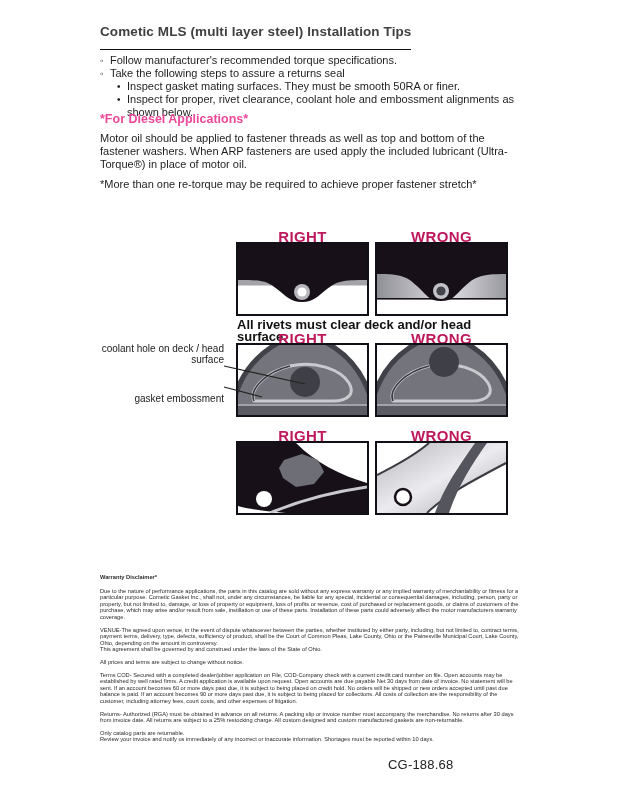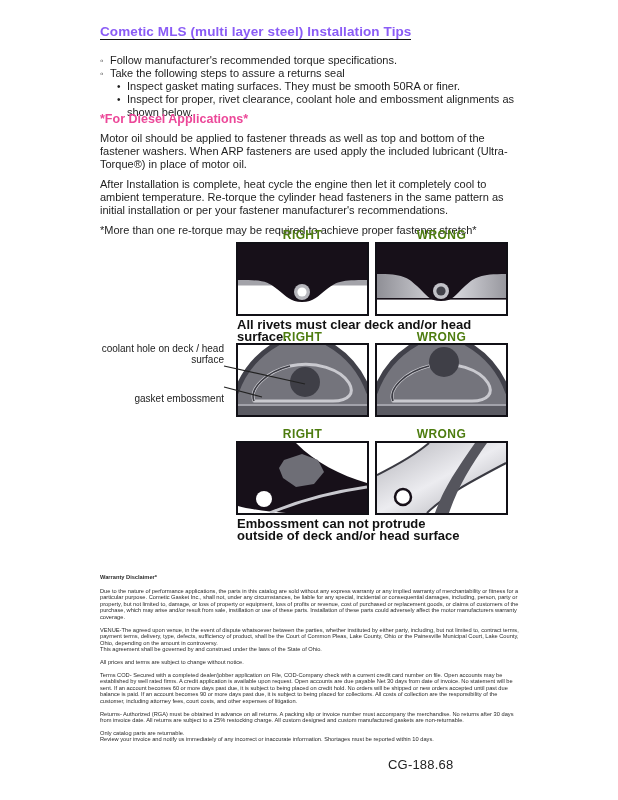--- a/index.html
+++ b/index.html
@@ -3,36 +3,36 @@
 <meta charset="utf-8">
 <style>
   html,body{margin:0;padding:0;background:#fff;}
   .page{
     position:relative;width:618px;height:800px;background:#ffffff;overflow:hidden;
     font-family:"Liberation Sans", sans-serif;color:#1e1e1e;
   }
   
   .title-wrap{position:absolute;left:100px;top:22px;}
   .doc-title{
-    display:inline-block;margin:0;font-size:13.5px;font-weight:bold;color:#8b5cf6;
-    border-bottom:1.6px solid #111;padding-bottom:0;letter-spacing:.1px;
+    display:inline-block;margin:0;font-size:13.5px;font-weight:bold;color:#404040;
+    border-bottom:1.6px solid #111;padding-bottom:10px;letter-spacing:.1px;
   }
   .tips{position:absolute;left:88px;top:42px;width:440px;margin:12px;padding:0;list-style:none;
     font-size:11px;line-height:13px;}
   .tips li{position:relative;padding-left:10px;}
   .tips li.l1::before{content:"\25E6";position:absolute;left:0;top:0;font-size:10px;}
   .tips li.l2{margin-left:17px;}
   .tips li.l2::before{content:"\2022";position:absolute;left:0;top:0;font-size:10px;}
   
   .diesel{position:absolute;left:100px;top:113px;width:424px;font-size:11px;line-height:13px;}
   .diesel h2{margin:0 0 6px 0;font-size:12.5px;font-weight:bold;color:#ec4899;}
   .diesel p{margin:0 0 7px 0;}
   
-  .lbl{position:absolute;width:133px;text-align:center;font-size:12px;font-weight:bold;
-    letter-spacing:.4px;color:#4d7c0f;}
+  .lbl{position:absolute;width:133px;text-align:center;font-size:15px;font-weight:bold;
+    letter-spacing:.4px;color:#be185d;}
   .fig{position:absolute;width:129px;height:70px;border:2px solid #111016;background:#fff;}
   .fig svg{display:block;}
   .caption{position:absolute;font-size:13px;font-weight:bold;color:#111;line-height:12px;}
   .ann{position:absolute;left:100px;width:124px;text-align:right;font-size:10px;line-height:11px;color:#222;}
   .ann-lines{position:absolute;left:200px;top:338px;pointer-events:none;}
   #r1-label-right{left:236px;top:228px;} #r1-label-wrong{left:375px;top:228px;}
   #r1-fig-right{left:236px;top:242px;}  #r1-fig-wrong{left:375px;top:242px;}
   #r1-caption{left:237px;top:319px;width:280px;}
   #r2-label-right{left:236px;top:330px;} #r2-label-wrong{left:375px;top:330px;}
   #r2-fig-right{left:236px;top:343px;}  #r2-fig-wrong{left:375px;top:343px;}
@@ -60,21 +60,20 @@
   <ul class="tips">
     <li class="l1">Follow manufacturer's recommended torque specifications.</li>
     <li class="l1">Take the following steps to assure a returns seal</li>
     <li class="l2">Inspect gasket mating surfaces.  They must be smooth 50RA or finer.</li>
     <li class="l2">Inspect for proper, rivet clearance, coolant hole and embossment alignments as shown below.</li>
   </ul>
 
   <div class="diesel">
     <h2>*For Diesel Applications*</h2>
     <p>Motor oil should be applied to fastener threads as well as top and bottom of the fastener washers. When ARP fasteners are used apply the included lubricant (Ultra-Torque®) in place of motor oil.</p>
-    <p>After Installation is complete, heat cycle the engine then let it completely cool to ambient temperature. Re-torque the cylinder head fasteners in the same pattern as initial installation or per your fastener manufacturer's recommendations.</p>
     <p>*More than one re-torque may be required to achieve proper fastener stretch*</p>
   </div>
 
   <div class="lbl" id="r1-label-right">RIGHT</div>
   <div class="lbl" id="r1-label-wrong">WRONG</div>
 
   <div class="fig" id="r1-fig-right">
     <svg width="129" height="70" viewBox="0 0 129 70">
       <rect width="129" height="70" fill="#ffffff"></rect>
       <rect x="0" y="36" width="129" height="5.5" fill="#a3a3a9"></rect>
@@ -170,21 +169,20 @@
       </defs>
       <rect width="129" height="70" fill="#ffffff"></rect>
       <path d="M52,0 H129 V20 C95,38 68,52 50,70 H0 V32 C20,22 38,12 52,0 Z" fill="url(#deckGrad3)"></path>
       <path d="M52,0 C38,12 20,22 0,32" fill="none" stroke="#3a3a42" stroke-width="2"></path>
       <path d="M129,20 C95,38 68,52 50,70" fill="none" stroke="#3a3a42" stroke-width="2"></path>
       <path d="M98,0 C80,26 66,46 58,70 L72,70 C80,46 94,22 110,0 Z" fill="#55555d"></path>
       <circle cx="26" cy="54" r="8" fill="#ffffff" stroke="#171019" stroke-width="2.5"></circle>
     </svg>
   </div>
 
-  <div class="caption" id="r3-caption">Embossment can not protrude outside of deck and/or head surface</div>
 
   <div class="legal">
     <h3>Warranty Disclaimer*</h3>
     <p>Due to the nature of performance applications, the parts in this catalog are sold without any express warranty or any implied warranty of merchantability or fitness for a particular purpose.  Cometic Gasket Inc., shall not, under any circumstances, be liable for any special, incidental or consequential damages, including, person, party or property, but not limited to, damage, or loss of property or equipment, loss of profits or revenue, cost of purchased or replacement goods, or claims of customers of the purchase, which may arise and/or result from sale, instillation or use of these parts.  Installation of these parts could adversely affect the motor manufacturers warranty coverage.</p>
     <p>VENUE-The agreed upon venue, in the event of dispute whatsoever between the parties, whether instituted by either party, including, but not limited to, contract terms, payment terms, delivery, type, defects, sufficiency of product, shall be the Court of Common Pleas, Lake County, Ohio or the Painesville Municipal Court, Lake County, Ohio, depending on the amount in controversy.
 This agreement shall be governed by and construed under the laws of the State of Ohio.</p>
     <p>All prices and terms are subject to change without notice.</p>
     <p>Terms COD- Secured with a completed dealer/jobber application on File, COD-Company check with a current credit card number on file.  Open accounts may be established by well rated firms.  A credit application is available upon request.  Open accounts are due payable Net 30 days from date of invoice.  No statement will be sent.  If an account becomes 60 or more days past due, it is subject to being placed on credit hold.  No orders will be shipped or new orders accepted until past due balance is paid.  If an account becomes 90 or more days past due, it is subject to being placed for collections.  All costs of collection are the responsibility of the customer, including attorney fees, court costs, and other expenses of litigation.</p>
     <p>Returns- Authorized (RGA) must be obtained in advance on all returns.  A packing slip or invoice number must accompany the merchandise.  No returns after 30 days from invoice date.  All returns are subject to a 25% restocking charge.  All custom designed and custom manufactured gaskets are non-returnable.</p>
     <p>Only catalog parts are returnable.

